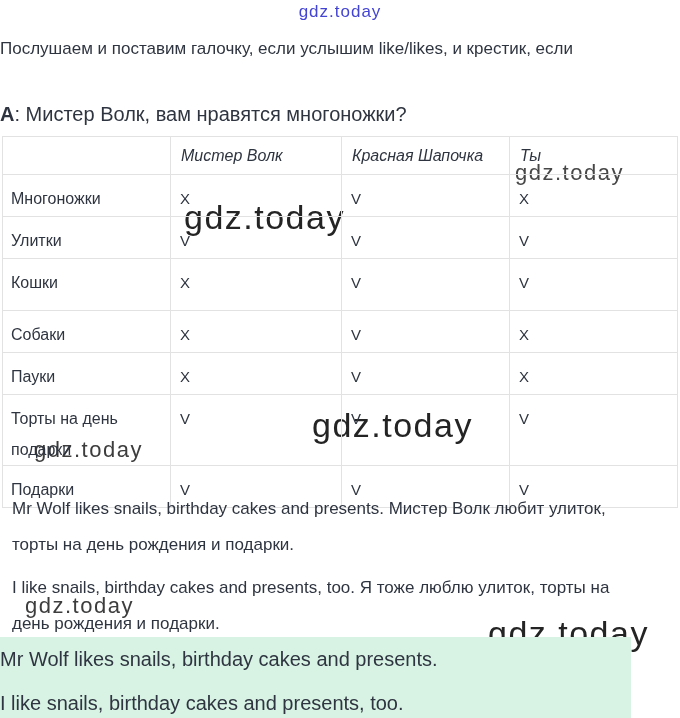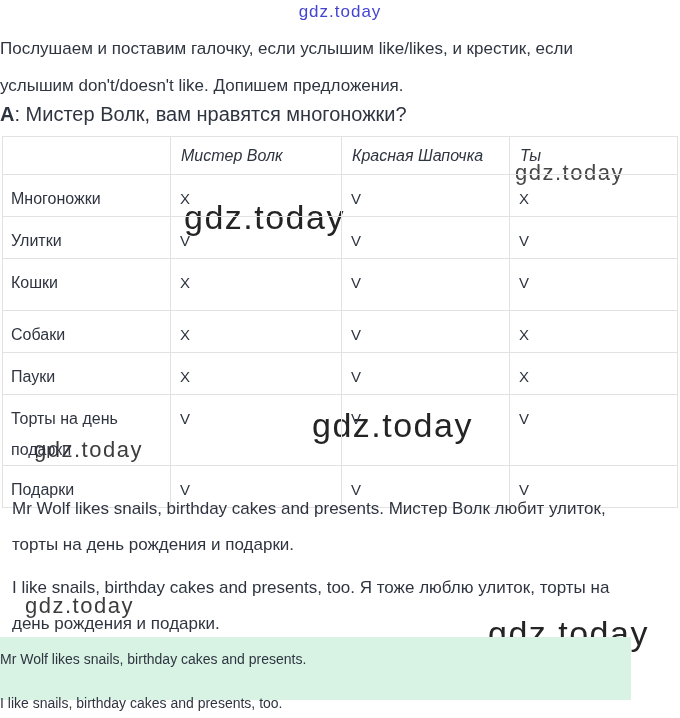--- a/index.html
+++ b/index.html
@@ -43,41 +43,40 @@
   tr.r-std{height:42px;}
   tr.r-std2{height:52px;}
   tr.r-tall{height:63px;}
   
   .para{position:absolute;left:0;width:680px;font-size:17px;padding-left:12px;}
   .para .line{line-height:36px;white-space:nowrap;}
   .para-1{top:491px;}
   .para-2{top:570px;}
   
   .answer-box{
-    position:absolute;top:637px;left:0;width:631px;height:63px;
-    background:#d8f3e4;font-size:14px;
+    position:absolute;top:637px;left:0;width:631px;height:81px;
+    background:#d8f3e4;font-size:20px;
   }
   .answer-box .line{line-height:43px;padding-top:1px;white-space:nowrap;}
 </style>
 </head>
 <body>
 
 <div class="page">
 
   <div class="wm wm-top">gdz.today</div>
   <div class="wm wm-ty">gdz.today</div>
   <div class="wm wm-table-big">gdz.today</div>
   <div class="wm wm-center-big">gdz.today</div>
   <div class="wm wm-left-1">gdz.today</div>
   <div class="wm wm-left-2">gdz.today</div>
   <div class="wm wm-right-big">gdz.today</div>
 
   <div class="intro">
     <div class="line">Послушаем и поставим галочку, если услышим like/likes, и крестик, если</div>
-    <div class="line">услышим don't/doesn't like. Допишем предложения.</div>
   </div>
 
   <div class="question"><b>A</b><span>: Мистер Волк, вам нравятся многоножки?</span></div>
 
   <table class="likes">
     <colgroup>
       <col style="width:168px">
         <col style="width:171px">
         <col style="width:168px">
         <col style="width:168px">

